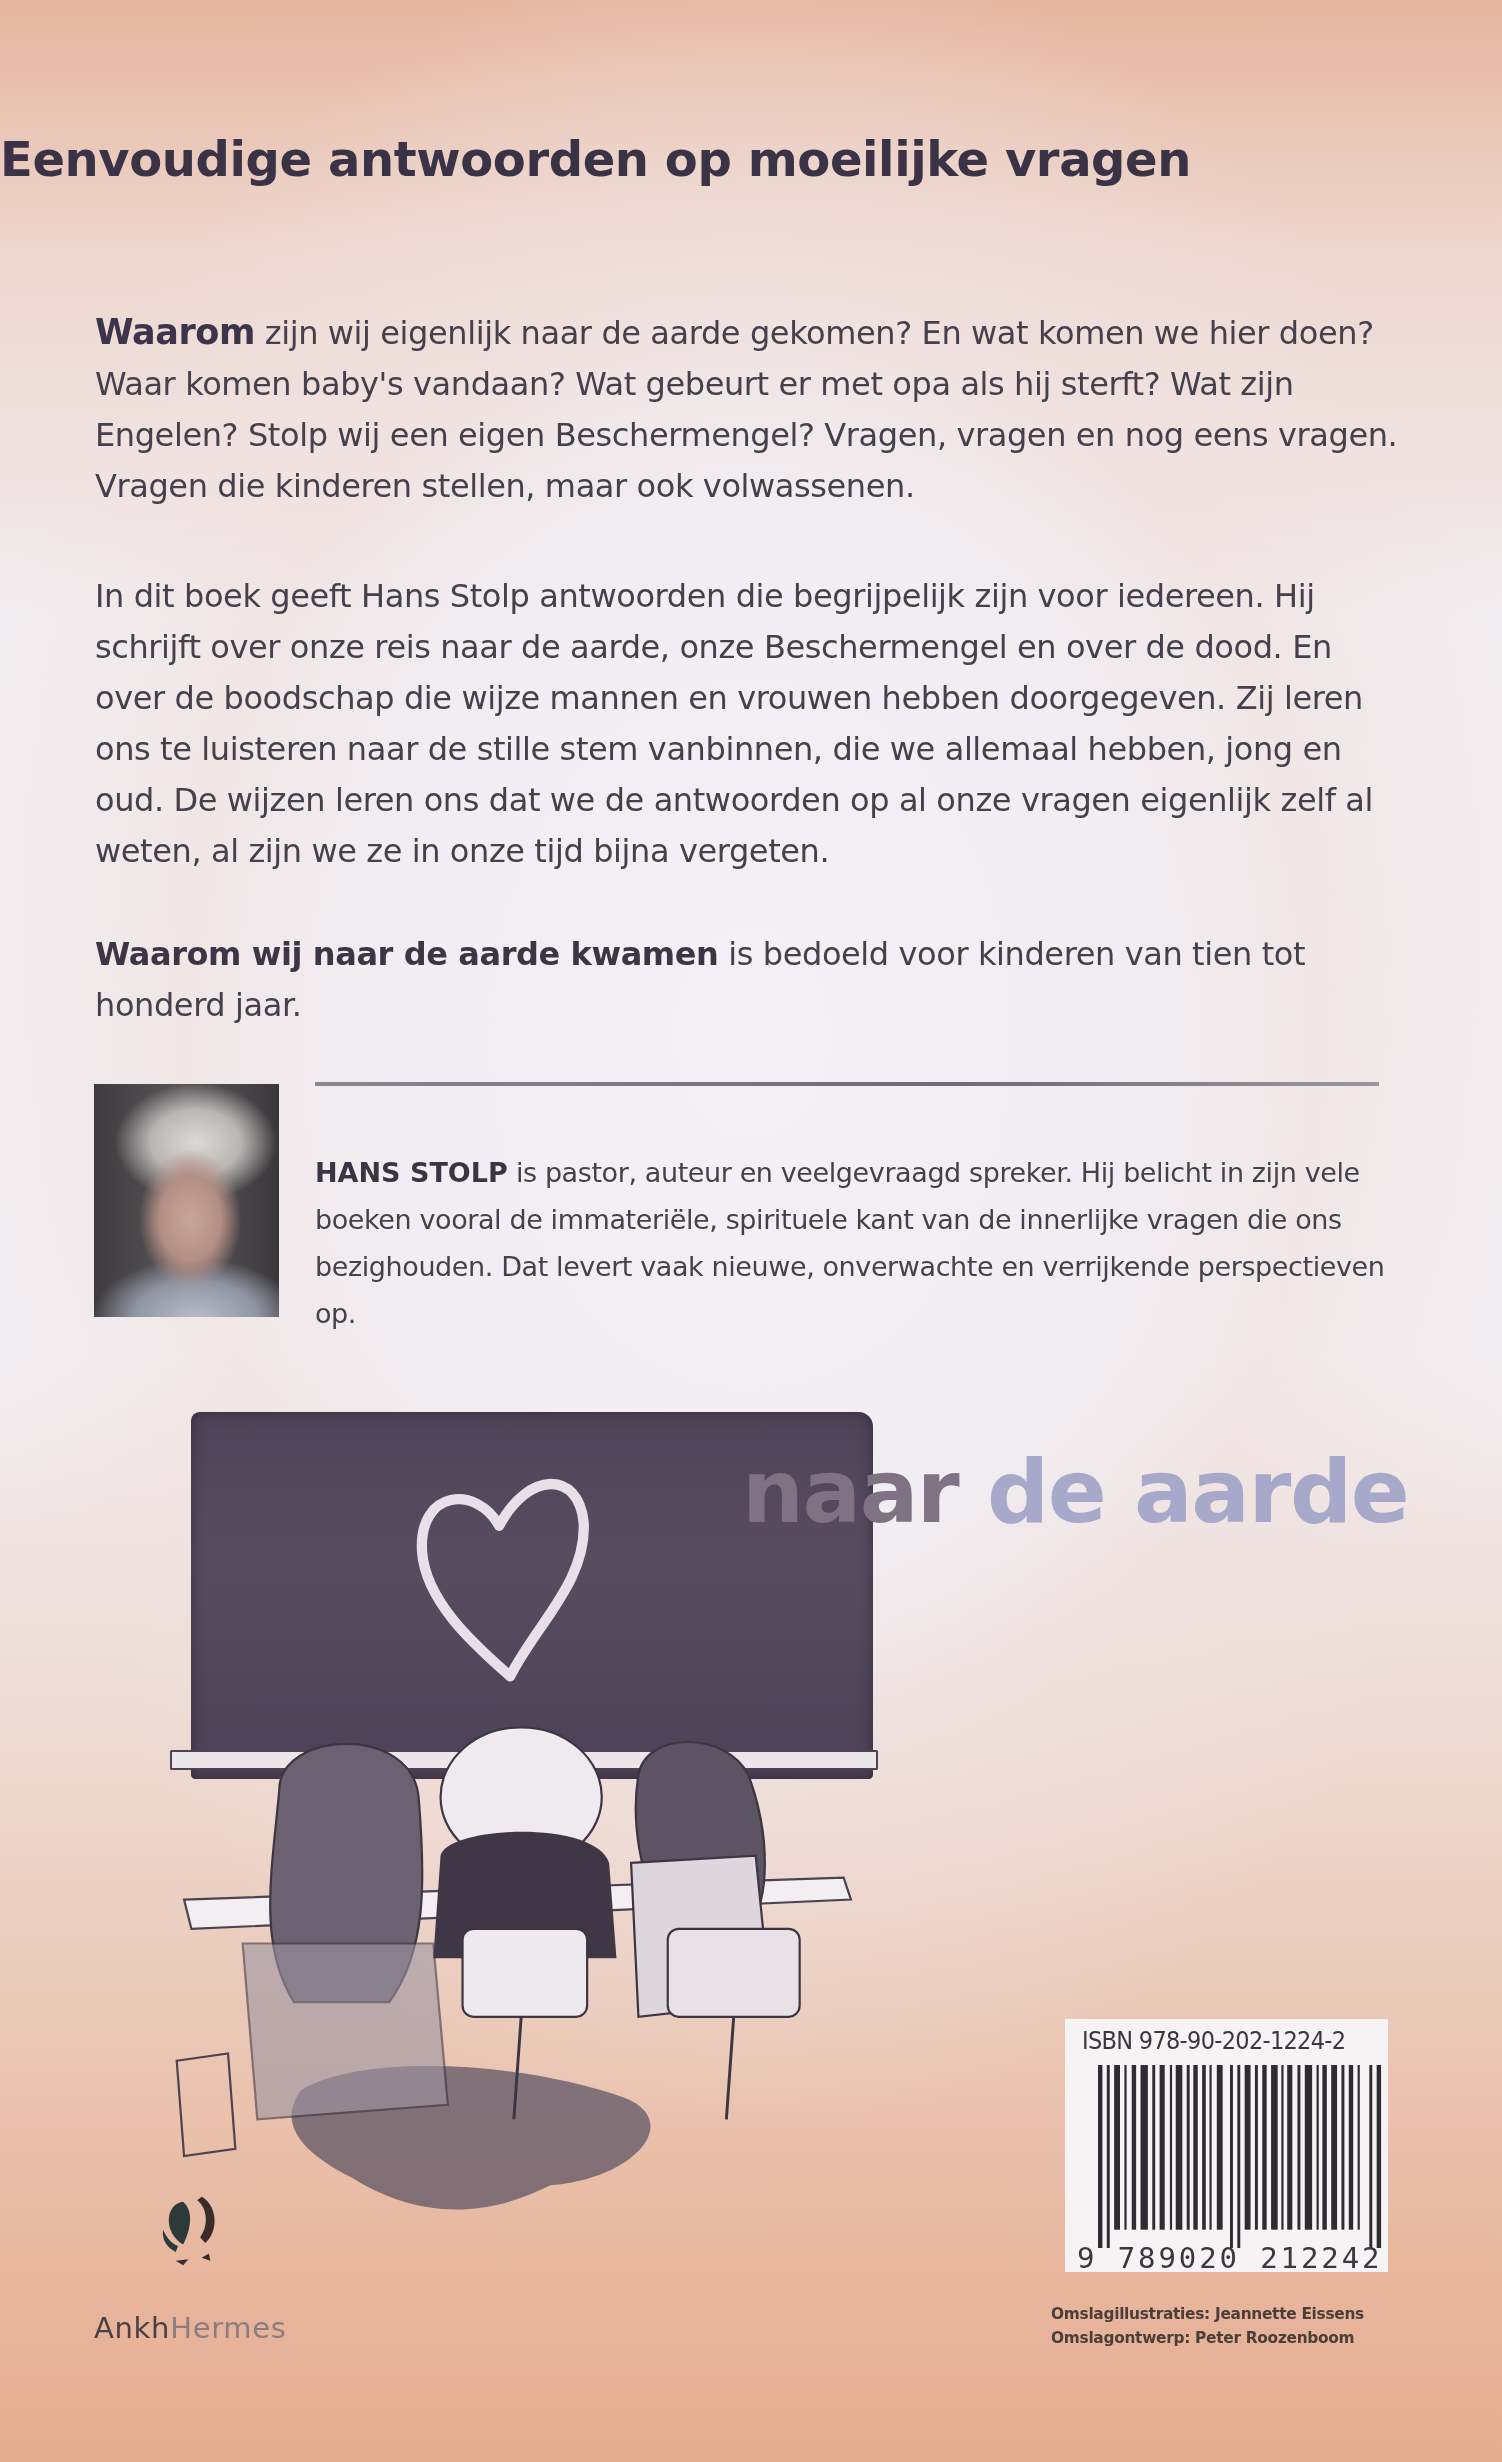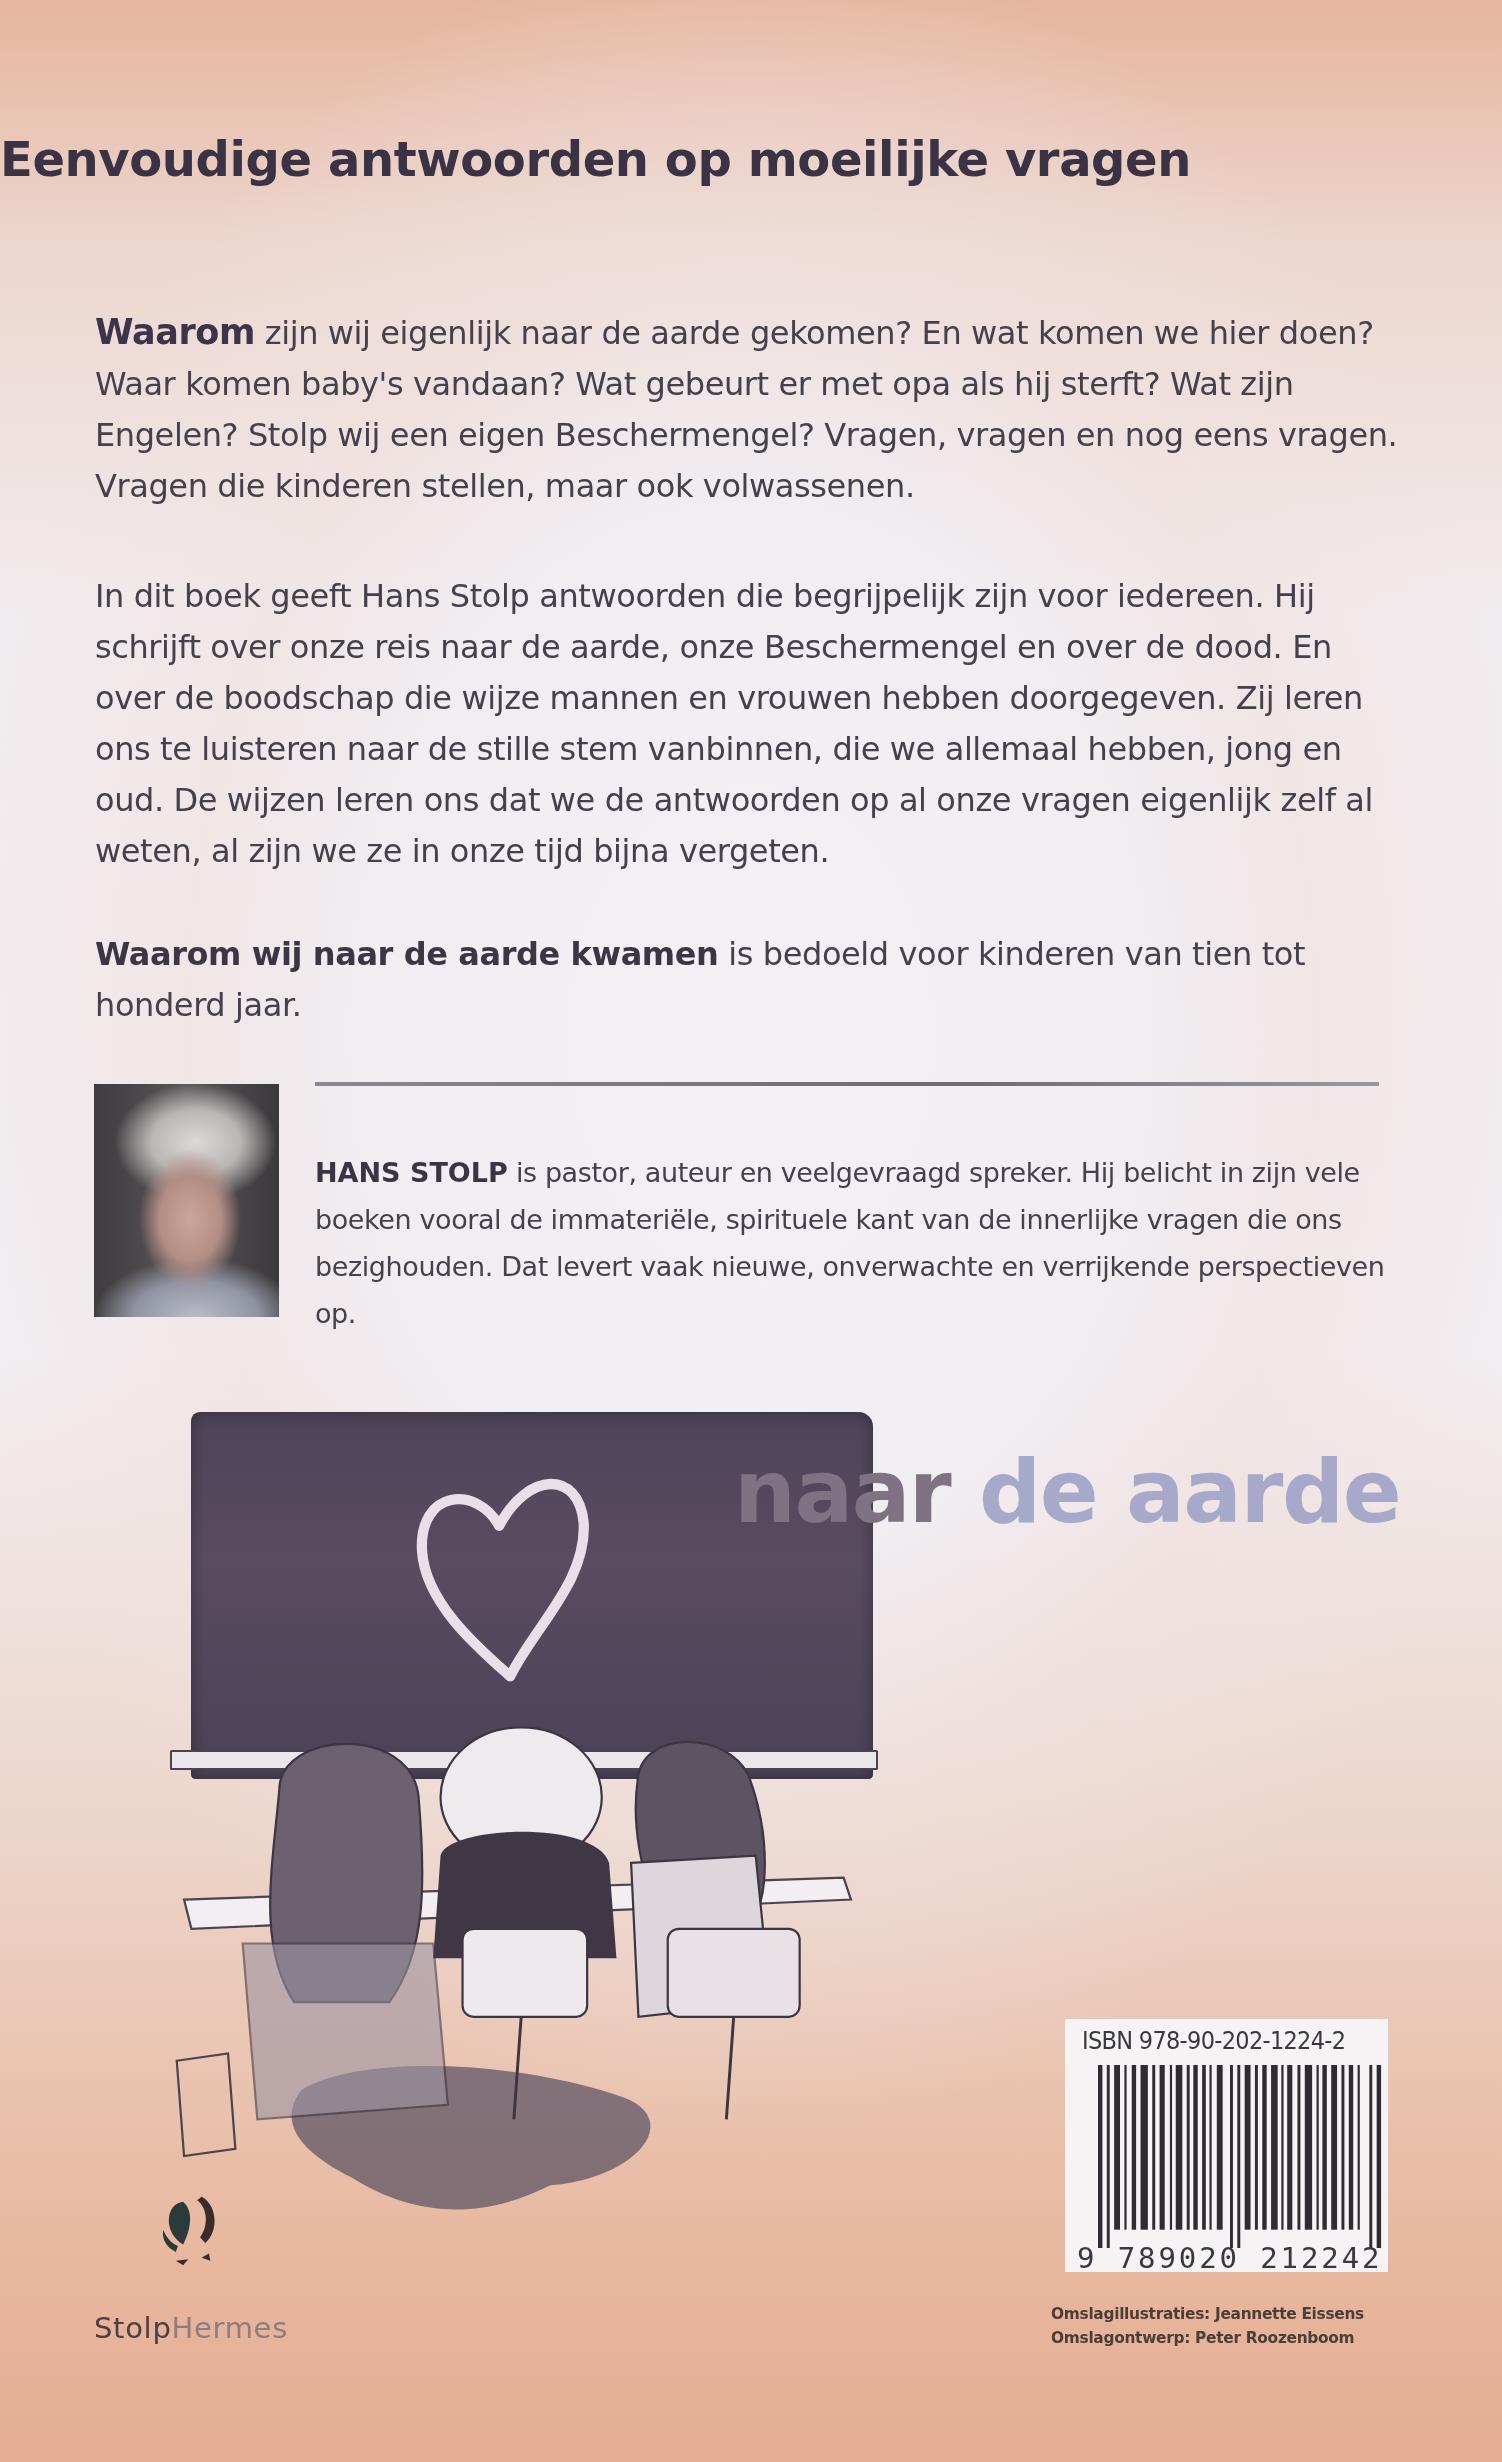--- a/index.html
+++ b/index.html
@@ -46,21 +46,21 @@
     box-shadow: inset 0 0 14.7px rgba(0,0,0,0.35);
   }
   .ledge { left:170px; top:1750px; width:704px; height:16px; background:#ebe6ea; border:2.2px solid #4b4350; border-radius:1.5px; }
   .heart { left:389px; top:1456px; width:235px; height:235px; }
   .kids { left:169px; top:1709px; width:719px; height:513px; }
   .cover-title {
     left:726px; top:1449px; font-family:"DejaVu Sans", sans-serif; font-weight:bold;
     font-size:87px; line-height:87px; color:#7e7283; letter-spacing:-1.5px;
   }
   .cover-title .line { display:block; white-space:nowrap; }
-  .cover-title .l2 { margin-left:8px; }
+  .cover-title .l2 { margin-left:16px; }
   .cover-title .l3 { margin-left:117px; }
   .cover-title .accent { color:#a6a9c9; }
   .barcode-box {
     left:1065px; top:2019px; width:323px; height:253px; background:#f5f3f3;
   }
   .isbn-top { left:1082px; top:2026px; font-family:"DejaVu Sans Condensed","DejaVu Sans", sans-serif; font-size:25px; color:#3a3740; letter-spacing:-0.7px; }
   .bars { left:1098px; top:2065px; width:286px; height:183px; }
   .isbn-digits { left:1077px; top:2241px; font-family:"DejaVu Sans Mono", monospace; font-size:29px; color:#3a3740; letter-spacing:2.9px; }
   .credits { left:1051px; top:2303px; font-size:15.4px; line-height:23.5px; color:#4a3e38; font-family:"DejaVu Sans", sans-serif; letter-spacing:-0.3px; font-weight:bold; }
   .logo { left:150px; top:2193px; width:81px; height:81px; }
@@ -166,14 +166,14 @@
   <div>Omslagontwerp: Peter Roozenboom</div>
 </div>
 
 <svg class="abs logo" viewBox="0 0 110 110">
   <path d="M45 12 C20 15, 18 55, 45 70 C55 50, 60 25, 45 12Z" fill="#2c3a3a"></path>
   <path d="M70 5 C90 15, 95 50, 75 68 L68 60 C80 45, 78 20, 64 10Z" fill="#3a2c2a"></path>
   <path d="M18 50 C15 65, 25 75, 35 80 L38 72 C28 68, 22 60, 18 50Z" fill="#2c3a3a"></path>
   <path d="M35 92 L45 98 L52 90 Z" fill="#3a2c2a"></path>
   <path d="M70 88 L80 82 L82 92 Z" fill="#3a2c2a"></path>
 </svg>
-<div class="abs logo-text"><span>Stolp</span><span class="h">Hermes</span></div>
+<div class="abs logo-text"><span>Ankh</span><span class="h">Hermes</span></div>
 
 
 </body></html>

